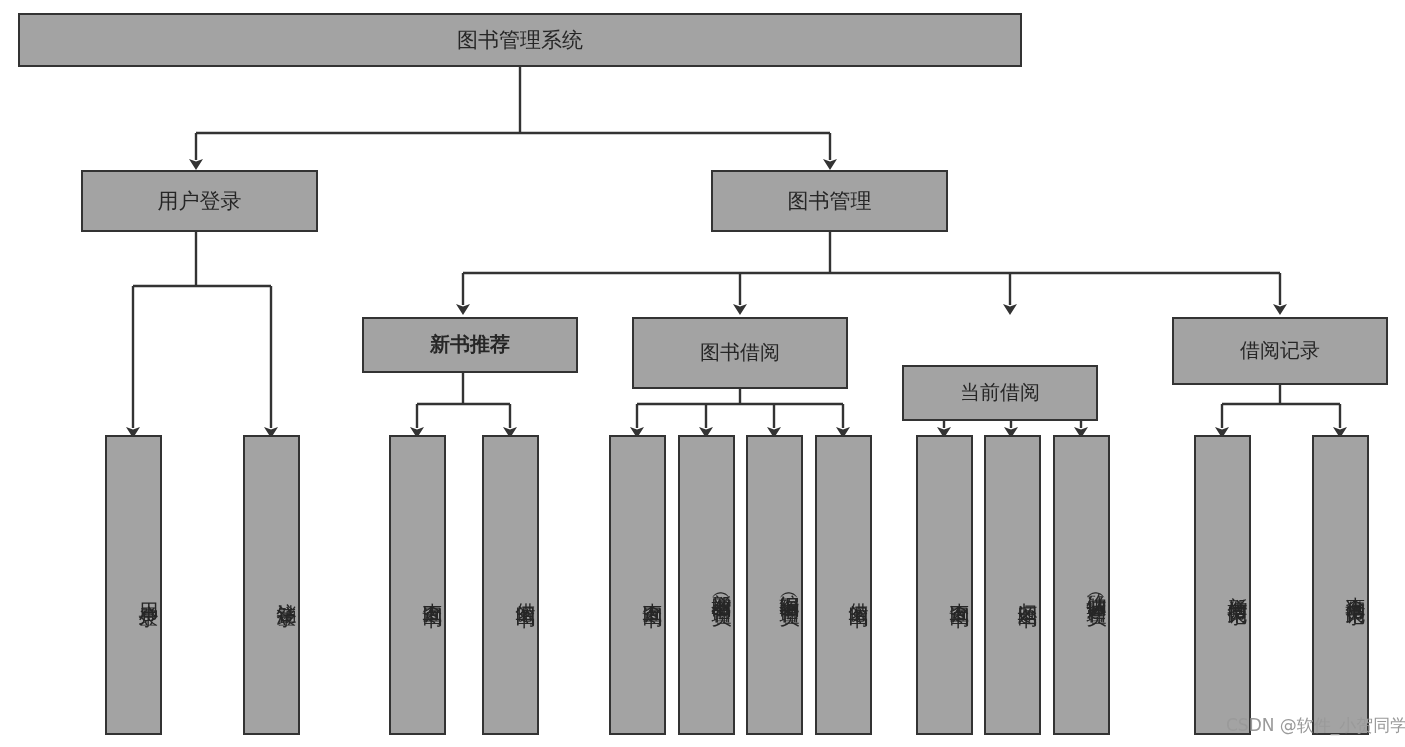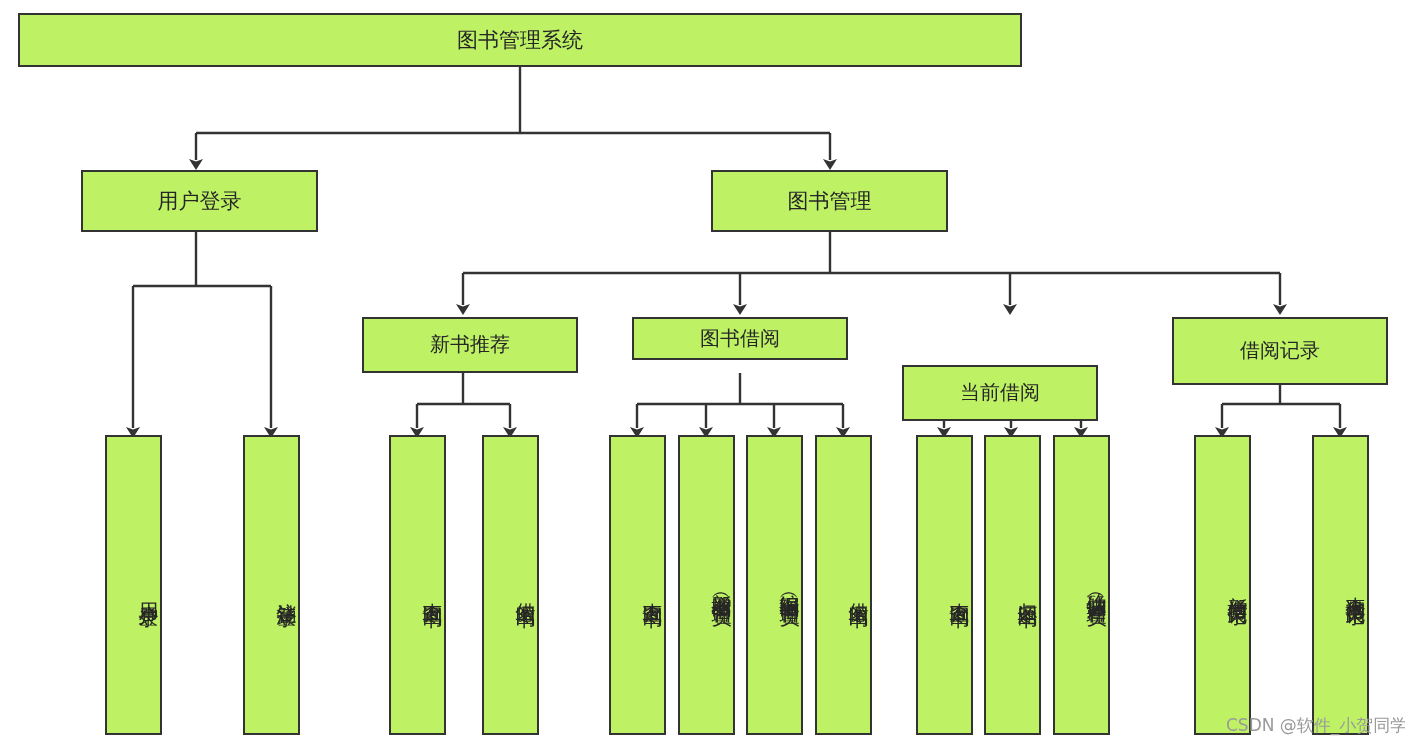--- a/index.html
+++ b/index.html
@@ -14,21 +14,21 @@
     position: relative;
     width: 1405px;
     height: 747px;
     background: #ffffff;
     overflow: hidden;
   }
   .node {
     position: absolute;
     box-sizing: border-box;
     border: 2px solid #333333;
-    background: #bef264;
+    background: #a3a3a3;
     display: flex;
     align-items: center;
     justify-content: center;
     color: #262626;
     line-height: 1.18;
   }
   .node.root {
     font-size: 21px;
   }
   .node.lvl2 {
@@ -135,24 +135,24 @@
     <span>图书管理系统</span>
   </div>
 
   <div class="node lvl2" style="left:81px; top:170px; width:237px; height:62px;">
     <span>用户登录</span>
   </div>
   <div class="node lvl2" style="left:711px; top:170px; width:237px; height:62px;">
     <span>图书管理</span>
   </div>
 
-  <div class="node lvl3" style="left:362px; top:317px; width:216px; height:56px;">
+  <div class="node lvl3" style="left:362px; top:317px; width:216px; height:56px;font-weight:bold;">
     <span>新书推荐</span>
   </div>
-  <div class="node lvl3" style="left:632px; top:317px; width:216px; height:43px;">
+  <div class="node lvl3" style="left:632px; top:317px; width:216px; height:72px;">
     <span>图书借阅</span>
   </div>
   <div class="node lvl3" style="left:902px; top:317px; width:196px; height:56px;margin-top:48px;">
     <span>当前借阅</span>
   </div>
   <div class="node lvl3" style="left:1172px; top:317px; width:216px; height:68px;">
     <span>借阅记录</span>
   </div>
 
   <div class="node leaf" style="left:105px; top:435px; width:57px; height:300px;">

